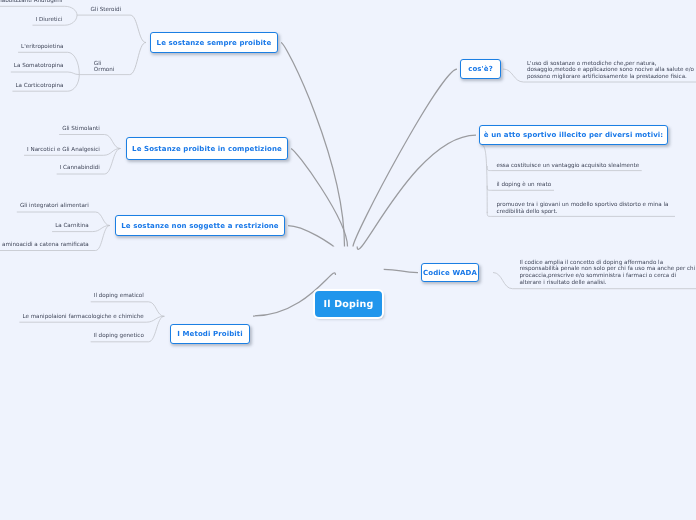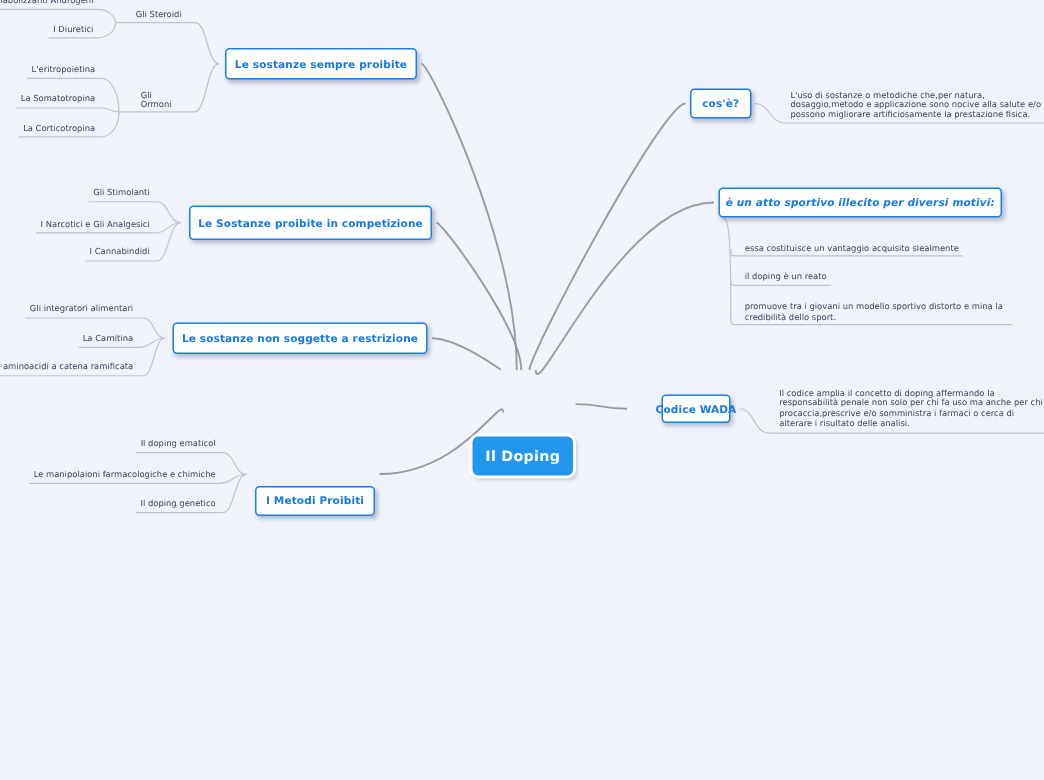--- a/index.html
+++ b/index.html
@@ -68,22 +68,22 @@
       <path d="M487.2 211.8 C487.2 216.4 487.2 216.4 491.8 216.4 L675 216.4" fill="none" stroke="#c2c4ca" stroke-width="0.8"></path>
     </svg>
 
   <div class="node root-node" style="left:315px;top:248px;width:67px;height:26px;">Il Doping</div>
 
   <div class="node branch-node" style="left:126px;top:137px;width:162px;height:23px;">Le Sostanze proibite in competizione</div>
   <div class="node branch-node" style="left:150px;top:32px;width:128px;height:21px;">Le sostanze sempre proibite</div>
   <div class="node branch-node" style="left:115px;top:215px;width:170px;height:21px;">Le sostanze non soggette a restrizione</div>
   <div class="node branch-node" style="left:170px;top:324px;width:80px;height:20px;">I Metodi Proibiti</div>
   <div class="node branch-node" style="left:460px;top:59px;width:41px;height:20px;">cos'è?</div>
-  <div class="node branch-node" style="left:479px;top:125px;width:189px;height:20px;font-style:italic;">è un atto sportivo illecito per diversi motivi:</div>
-  <div class="node branch-node" style="left:421px;top:263px;width:46px;height:19px;margin-left:20px;">Codice WADA</div>
+  <div class="node branch-node" style="left:479px;top:125px;width:189px;height:20px;">è un atto sportivo illecito per diversi motivi:</div>
+  <div class="node branch-node" style="left:421px;top:263px;width:58px;height:19px;">Codice WADA</div>
 <div class="leaf-label" style="left: 90.5px; top: 7.4px;">Gli Steroidi</div>
     <div class="leaf-label" style="left: 93.8px; top: 60.6px;">Gli
 Ormoni</div>
     <div class="leaf-label" style="left: auto; top: -2.3px; right: 633.7px; text-align: right;">Gli Steroidi Anabolizzanti Androgeni</div>
     <div class="leaf-label" style="left: auto; top: 16.6px; right: 633.7px; text-align: right;">I Diuretici</div>
     <div class="leaf-label" style="left: auto; top: 43.7px; right: 632.5px; text-align: right;">L'eritropoietina</div>
     <div class="leaf-label" style="left: auto; top: 63.4px; right: 632.5px; text-align: right;">La Somatotropina</div>
     <div class="leaf-label" style="left: auto; top: 82.6px; right: 632.5px; text-align: right;">La Corticotropina</div>
     <div class="leaf-label" style="left: auto; top: 125.9px; right: 596.2px; text-align: right;">Gli Stimolanti</div>
     <div class="leaf-label" style="left: auto; top: 146.7px; right: 596.2px; text-align: right;">I Narcotici e Gli Analgesici</div>

